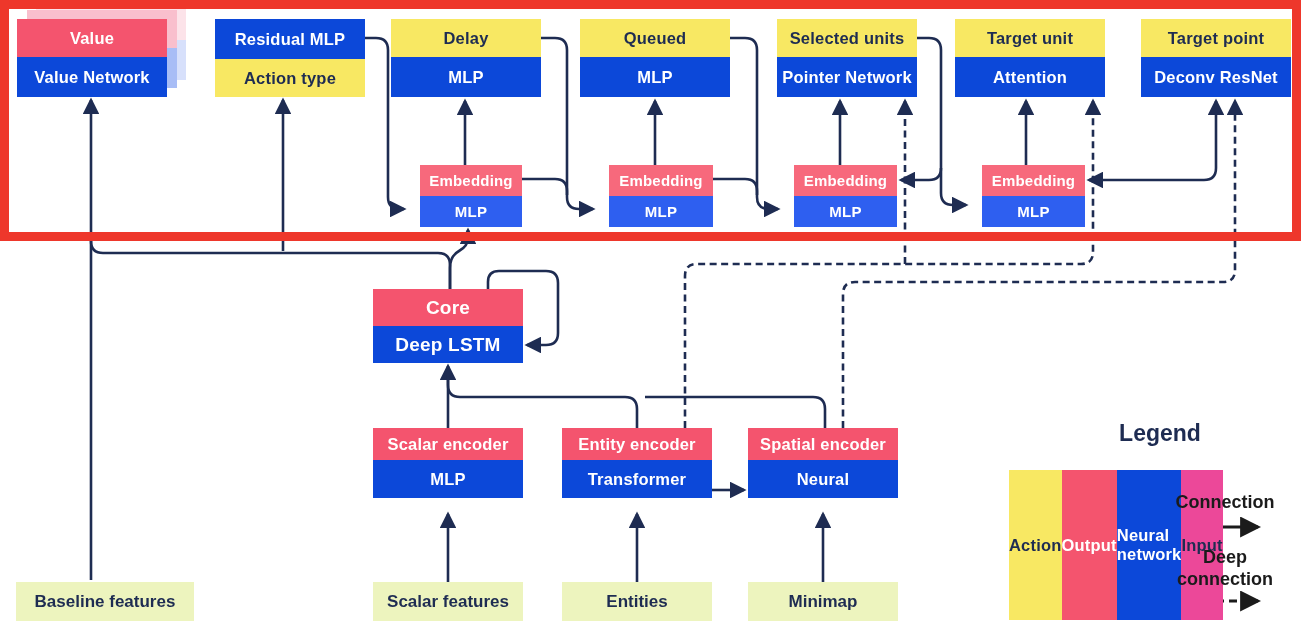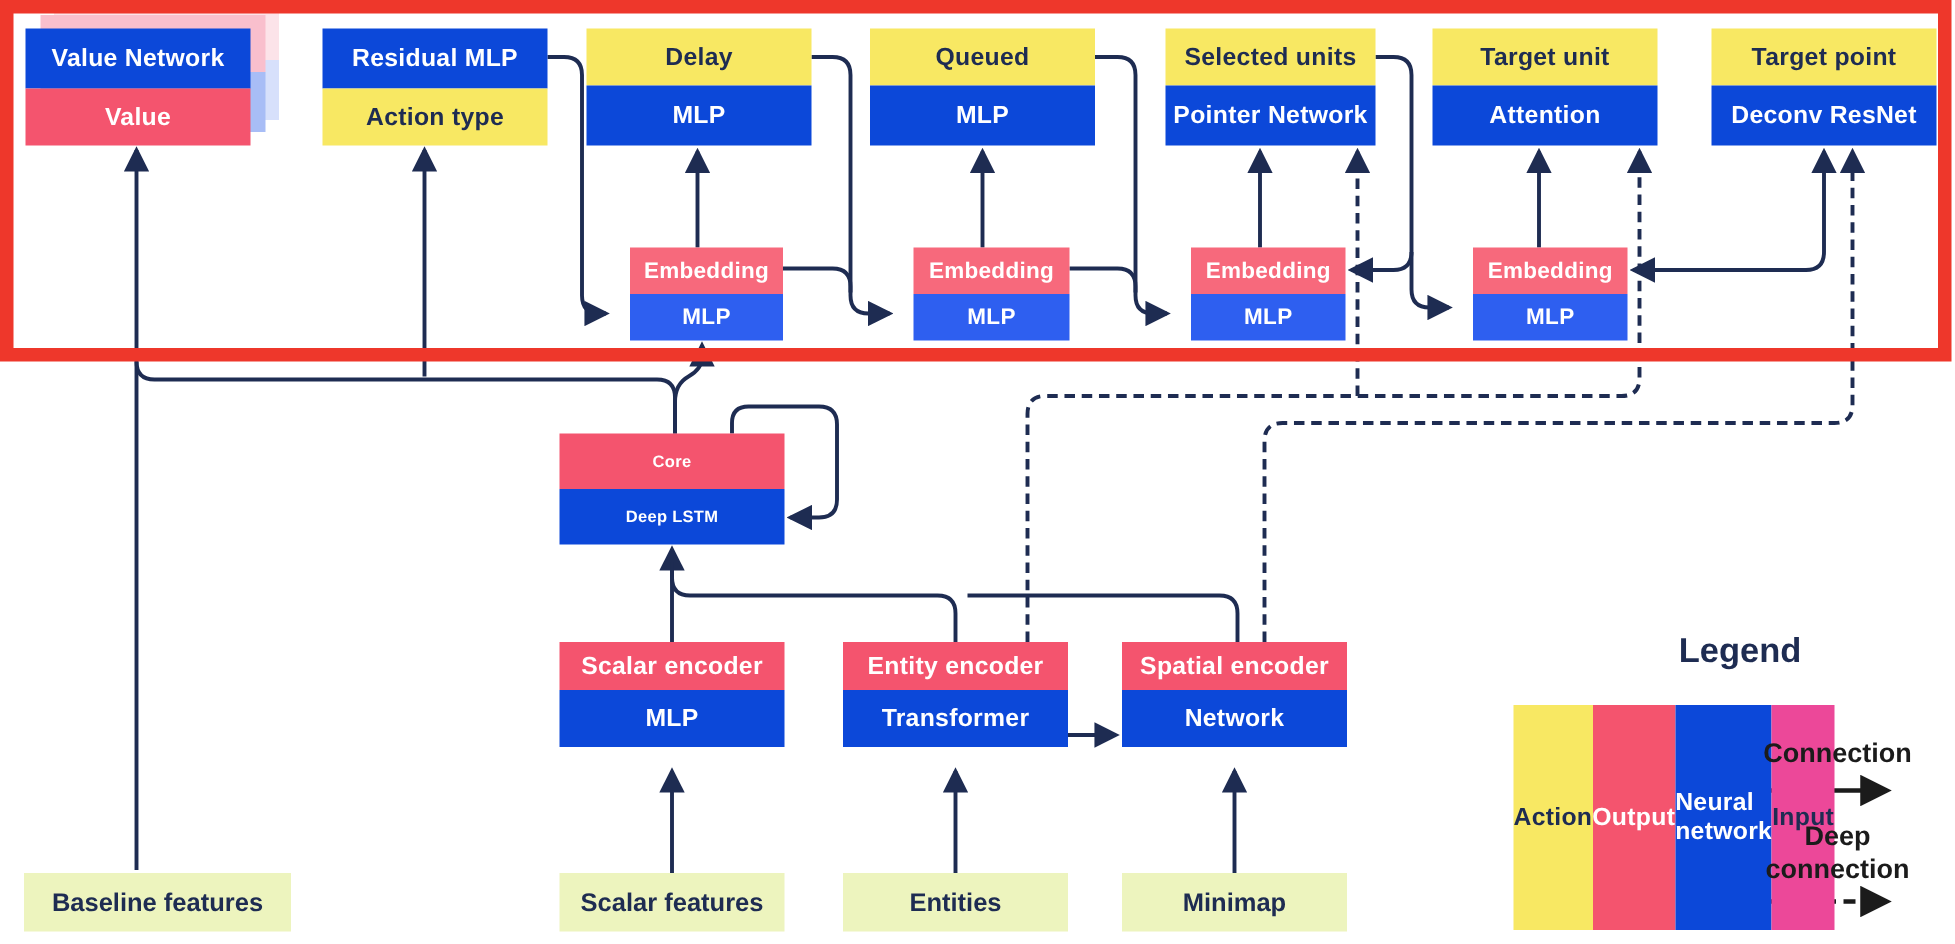--- a/index.html
+++ b/index.html
@@ -20,21 +20,21 @@
   .pink-lt{background:#F7697C;color:#ffffff;}
   .blue{background:#0C48D9;color:#ffffff;}
   .blue-lt{background:#2E5FF0;color:#ffffff;}
   .green{background:#ec4899;color:#1E2C52;}
   .head .row{height:38px;font-size:16.5px;}
   .head .r2{height:40px;}
   .head{width:150px;top:19px;}
   .emb{width:115px;top:165px;}
   .emb .row{height:31px;font-size:15px;margin-left:12px;}
   .core{width:150px;top:289px;}
-  .core .row{height:37px;font-size:11px;}
+  .core .row{height:37px;font-size:19px;}
   .enc{width:150px;top:428px;}
   .enc .r1{height:32px;font-size:16.5px;}
   .enc .r2{height:38px;font-size:16.5px;}
   .input{position:absolute;top:582px;height:39px;z-index:10;
          display:flex;align-items:center;justify-content:center;
          background:#EDF4BE;color:#1E2C52;font-weight:700;font-size:17px;}
   
   .stack-layer{position:absolute;left:0;top:0;width:150px;height:78px;z-index:0;
                display:flex;flex-direction:column;}
   .stack-layer div{width:100%;}
@@ -106,22 +106,22 @@
 
 <div class="stack-layer l2" style="left:17px;top:19px;">
     <div class="sp"></div>
     <div class="sb"></div>
   </div>
 <div class="stack-layer l1" style="left:17px;top:19px;">
     <div class="sp"></div>
     <div class="sb"></div>
   </div>
 <div class="block head" style="left:17px;">
+  <div class="row r1 pink">Value</div>
   <div class="row r2 blue">Value Network</div>
-  <div class="row r1 pink">Value</div>
 </div>
 
 <div class="block head" style="left:215px;">
   <div class="row r2 blue">Residual MLP</div>
   <div class="row r1 yellow">Action type</div>
 </div>
 
 <div class="block head" style="left:391px;">
   <div class="row r1 yellow">Delay</div>
   <div class="row r2 blue">MLP</div>
@@ -172,21 +172,21 @@
 <div class="block enc" style="left:373px;">
   <div class="row r1 pink">Scalar encoder</div>
   <div class="row r2 blue">MLP</div>
 </div>
 <div class="block enc" style="left:562px;">
   <div class="row r1 pink">Entity encoder</div>
   <div class="row r2 blue">Transformer</div>
 </div>
 <div class="block enc" style="left:748px;">
   <div class="row r1 pink">Spatial encoder</div>
-  <div class="row r2 blue">Network</div>
+  <div class="row r2 blue">Neural</div>
 </div>
 
 <div class="input" style="left:16px;width:178px;">Baseline features</div>
 <div class="input" style="left:373px;width:150px;">Scalar features</div>
 <div class="input" style="left:562px;width:150px;">Entities</div>
 <div class="input" style="left:748px;width:150px;">Minimap</div>
 
 <div class="legend-title">Legend</div>
 <div class="legend-swatches">
   <div class="row yellow">Action</div>

